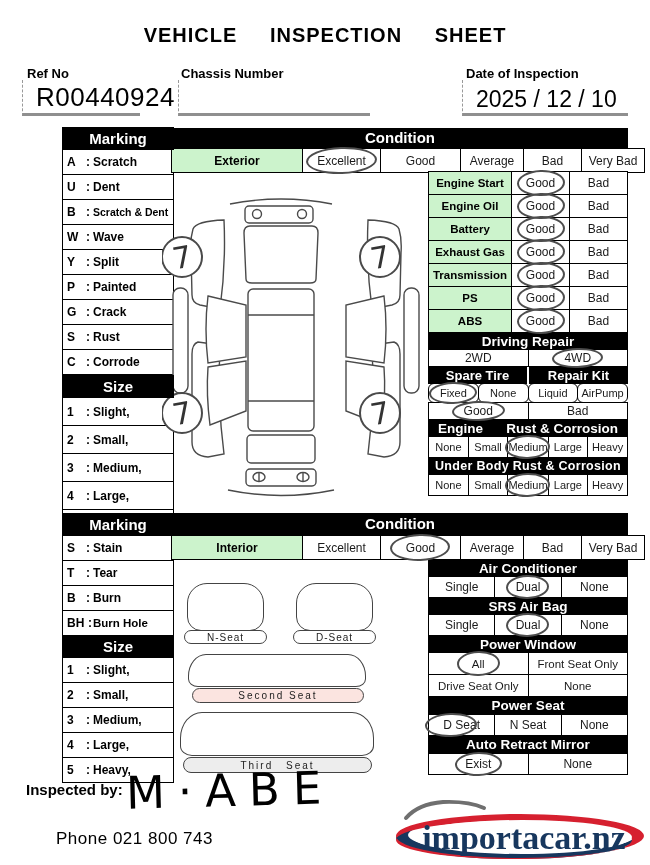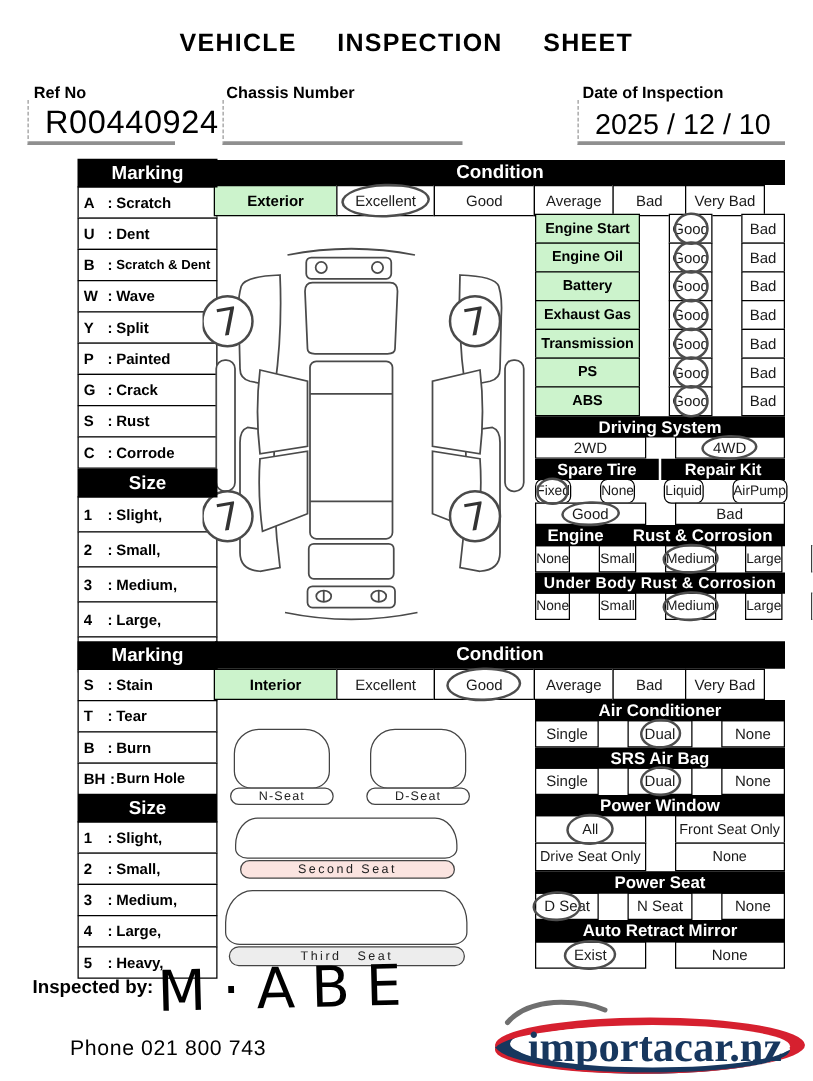--- a/index.html
+++ b/index.html
@@ -12,21 +12,21 @@
            font-size:20px; font-weight:bold; letter-spacing:1px; word-spacing:26px; }
   .fldlabel { position:absolute; font-size:13px; font-weight:bold; }
   .fldbox { position:absolute; border-left:1px dashed #999; border-bottom:3px solid #8f8f8f;
             padding-left:13px; display:flex; align-items:flex-end; box-sizing:border-box; }
   .refval { font-size:26px; letter-spacing:0.5px; }
   .dateval { font-size:23px; }
 
   
   .bar { background:#000; color:#fff; font-weight:bold; text-align:center;
          position:relative; z-index:2; }
-  .row { display:flex; margin-top:-1px; position:relative;gap:24px; }
+  .row { display:flex; margin-top:-1px; position:relative; }
   .cell { flex:1; border:1px solid #000; margin-left:-1px; background:#fff;
           display:flex; align-items:center; justify-content:center;
           font-size:12px; color:#1a1a1a; box-sizing:border-box; position:relative; }
   .row .cell:first-child { margin-left:0; }
   .green { background:var(--green); color:#000; font-weight:bold; }
 
   
   .circ::after { content:""; position:absolute; top:-2px; bottom:-2px;
                  left:var(--ci,8%); right:var(--cir,var(--ci,8%));
                  border:2.5px solid var(--circle); border-radius:50%;
@@ -39,21 +39,21 @@
           margin-top:-1px; background:#fff; font-size:12px; font-weight:bold; }
   .lrow .code { width:16px; padding-left:4px; }
   .lrow .colon { width:10px; text-align:center; }
   .lrow .small { font-size:10.5px; }
 
   
   .cond { position:absolute; left:172px; width:456px; }
   .cbar { height:20px; line-height:20px; font-size:15px; }
   .condrow { display:flex; }
   .condrow .cell { height:25px; }
-  .wl { flex:none; width:99px; } .w1 { flex:none; width:79px; } .w2 { flex:none; width:81px; }
+  .wl { flex:none; width:132px; } .w1 { flex:none; width:79px; } .w2 { flex:none; width:81px; }
   .w3 { flex:none; width:64px; } .w4 { flex:none; width:59px; } .w5 { flex:none; width:64px; }
 
   
   .rcol { position:absolute; left:428px; width:200px; }
   .checks .row { height:24px; }
   .checks .cell.lab { flex:none; width:84px; font-size:11.5px; }
   .h15 .cell { height:20px; font-size:11px;border-radius:6px; }
   .h17 .cell { height:18px; }
   .h21 .cell { height:22px; }
   .h22 .cell { height:23px; font-size:11.5px; }
@@ -262,21 +262,21 @@
       <div class="cell">Bad</div>
     </div>
     <div class="row">
       <div class="cell lab green">ABS</div>
       <div class="cell circ">Good</div>
       <div class="cell">Bad</div>
     </div>
   </div>
 
   <div class="rcol" style="top:333px">
-    <div class="bar b17">Driving System</div>
+    <div class="bar b17">Driving Repair</div>
     <div class="row h17">
       <div class="cell">2WD</div>
       <div class="cell circ" style="--ci:24%">4WD</div>
     </div>
     <div class="splitbar">
       <div class="bar">Spare Tire</div>
       <div class="bar">Repair Kit</div>
     </div>
     <div class="row h15">
       <div class="cell circ" style="--ci:1%">Fixed</div>

